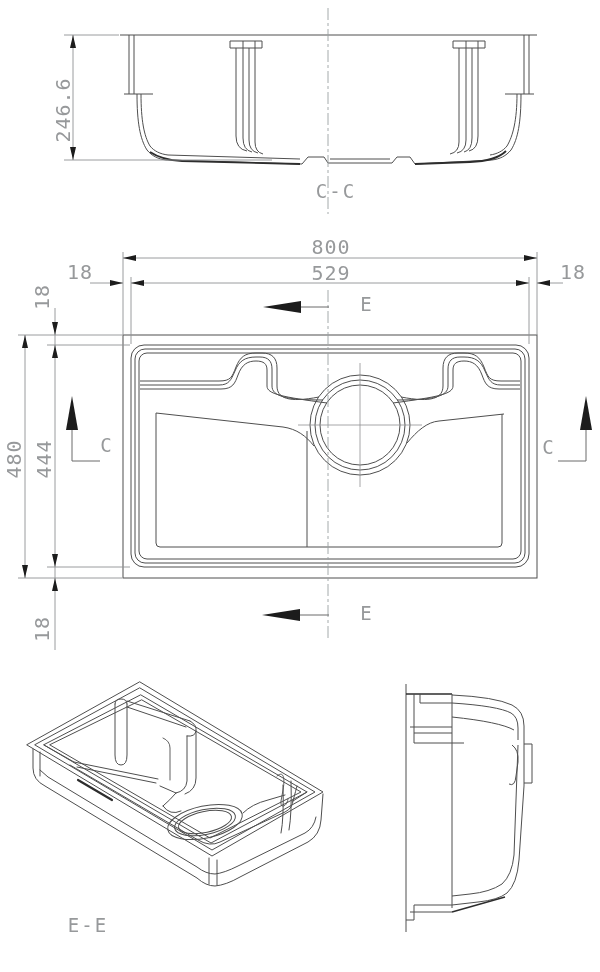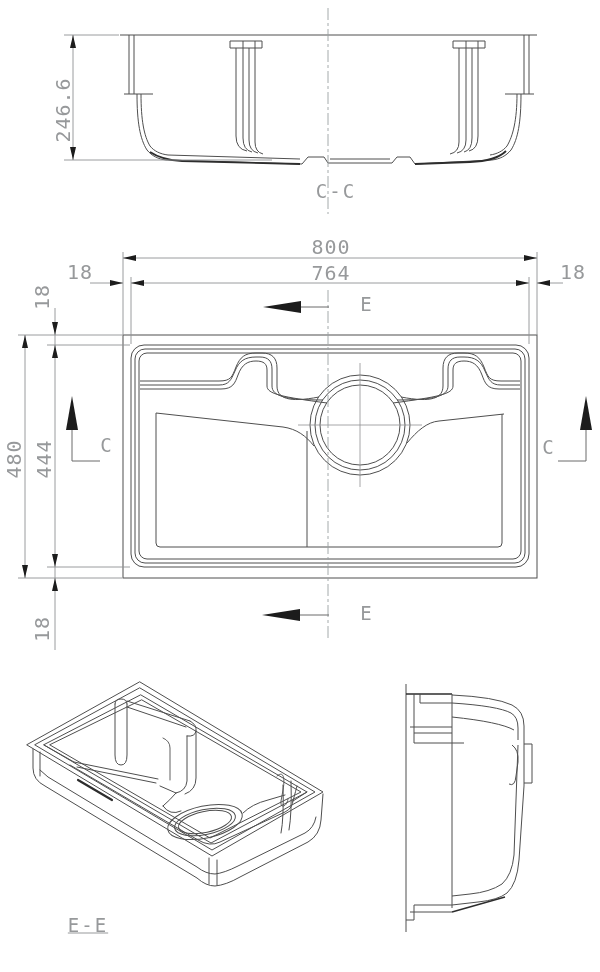--- a/index.html
+++ b/index.html
@@ -242,28 +242,28 @@
   <g fill="#1c1c1c" stroke="none">
     <polygon points="72,396 66,430 78,430"></polygon>
     <polygon points="586,396 580,430 592,430"></polygon>
     <polygon points="263,307 301,301 301,313"></polygon>
     <polygon points="262,615 300,609 300,621"></polygon>
   </g>
 </svg>
 
   <div class="dimtext rot" style="left:63px;top:110px;">246.6</div>
   <div class="dimtext" style="left:331px;top:247px;">800</div>
-  <div class="dimtext" style="left:331px;top:273px;">764</div>
+  <div class="dimtext" style="left:331px;top:273px;">529</div>
   <div class="dimtext" style="left:80px;top:272px;">18</div>
   <div class="dimtext" style="left:573px;top:272px;">18</div>
   <div class="dimtext rot" style="left:14px;top:459px;">480</div>
   <div class="dimtext rot" style="left:44px;top:459px;">444</div>
   <div class="dimtext rot" style="left:42px;top:297px;">18</div>
   <div class="dimtext rot" style="left:42px;top:629px;">18</div>
 
   <div class="seclabel" style="left:336px;top:191px;">C-C</div>
   <div class="seclabel" style="left:107px;top:445px;">C</div>
   <div class="seclabel" style="left:549px;top:447px;">C</div>
   <div class="seclabel" style="left:367px;top:304px;">E</div>
   <div class="seclabel" style="left:367px;top:613px;">E</div>
-  <div class="seclabel" style="left:88px;top:925px;text-decoration:underline;">E-E</div>
+  <div class="seclabel" style="left:88px;top:925px;">E-E</div>
 
 </div>
 
 </body></html>

